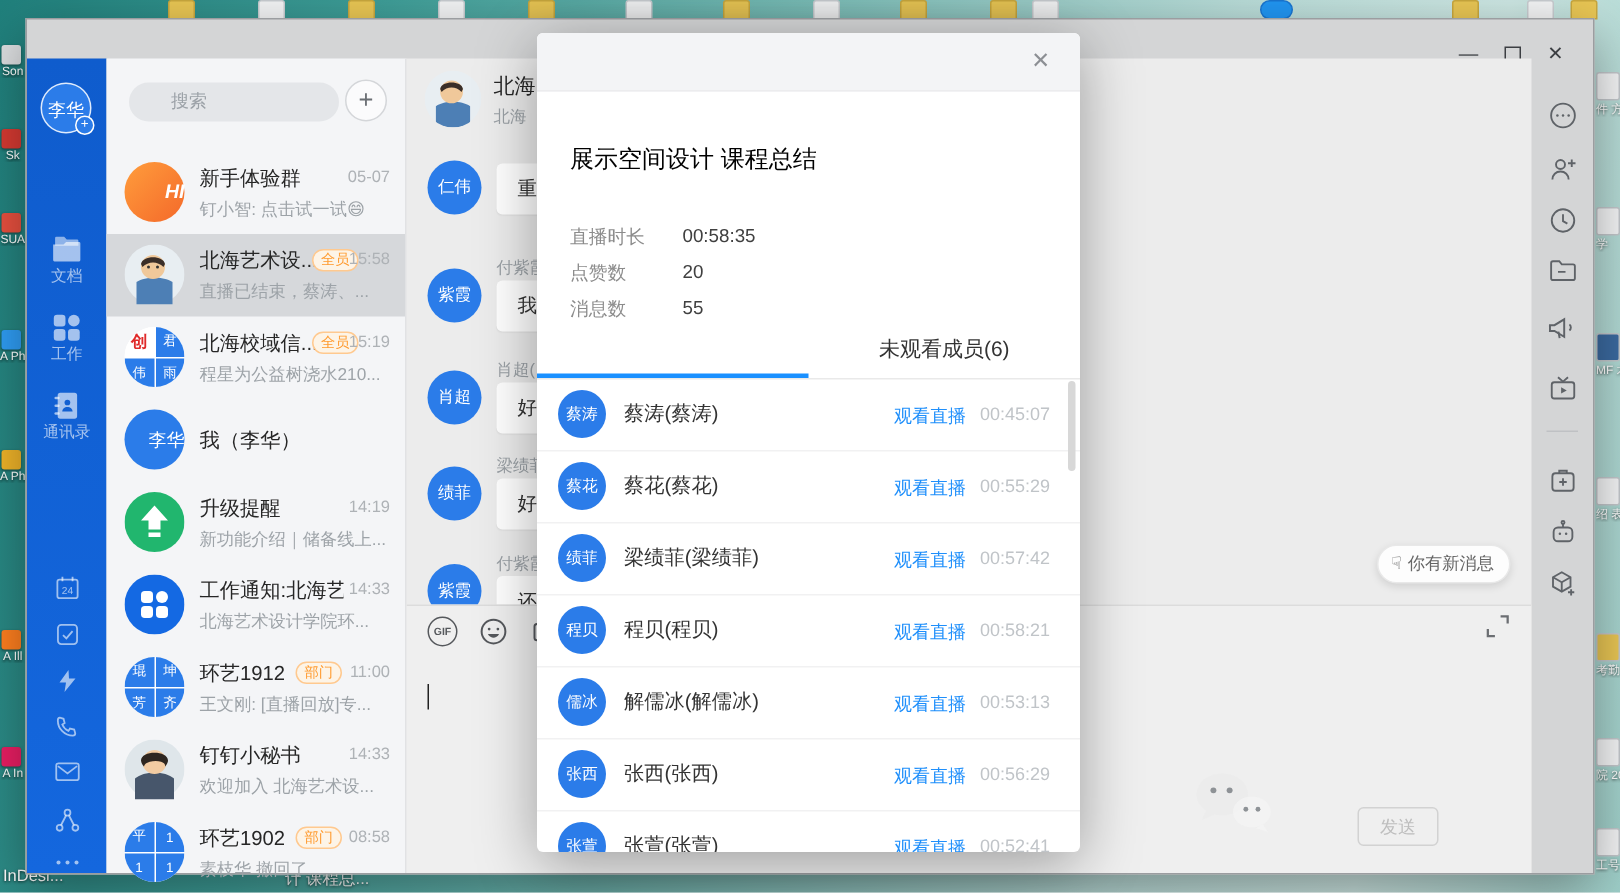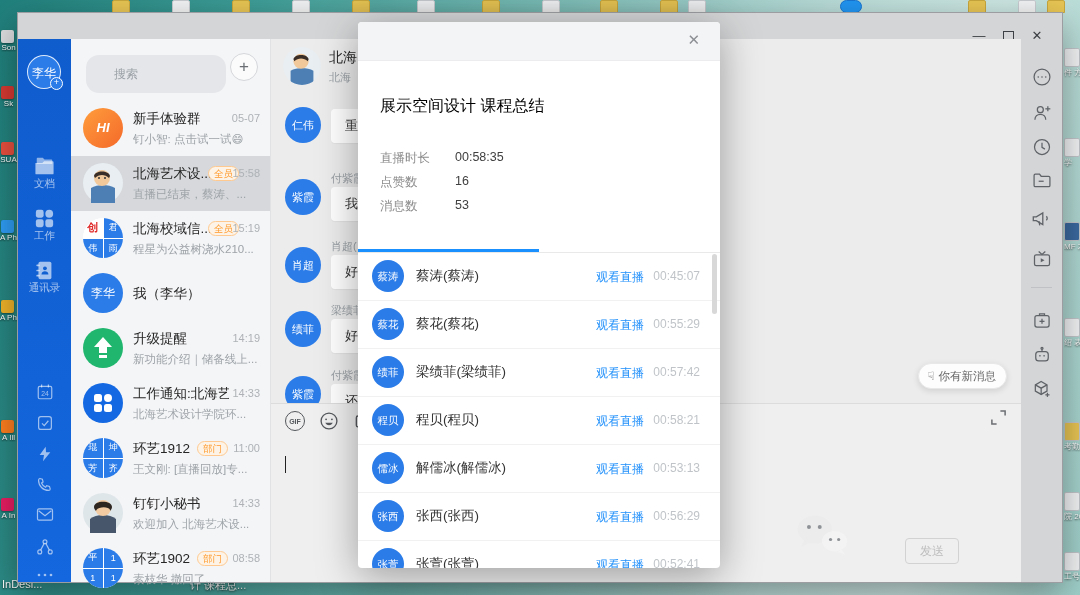--- a/index.html
+++ b/index.html
@@ -28,29 +28,29 @@
   .side-av .plus{position:absolute;right:-3px;bottom:-2px;width:11px;height:11px;border-radius:50%;background:#2b7ce9;border:1px solid #fff;
                  color:#fff;font-size:9px;line-height:9px;}
   .nav{position:absolute;left:0;width:53px;text-align:center;color:rgba(255,255,255,.62);}
   .nav.active{color:#fff;margin-left:48px;}
   .nav .nlb{font-size:10.5px;margin-top:1px;}
   .nav svg{display:block;margin:0 auto;}
   .tool{position:absolute;left:0;width:53px;text-align:center;color:rgba(255,255,255,.6);}
   .tool svg{display:block;margin:0 auto;}
   
   .clist{position:absolute;left:53px;top:26px;bottom:0;width:200px;background:#f4f5f7;border-right:1px solid #e1e2e4;box-sizing:border-box;}
-  .search{position:absolute;left:15px;top:16px;width:140px;height:38px;background:#e4e6e9;border:none;border-radius:13px;
-          font-size:12px;color:#be185d;padding:0 8px 0 28px;box-sizing:border-box;outline:none;}
+  .search{position:absolute;left:15px;top:16px;width:140px;height:26px;background:#e4e6e9;border:none;border-radius:13px;
+          font-size:12px;color:#be185d;padding:0 8px 0 28px;box-sizing:border-box;outline:none;font-family:Liberation Mono, monospace;}
   .search::placeholder{color:#9ba1a7;}
   .searchicon{position:absolute;left:24px;top:22px;}
   .addbtn{position:absolute;right:12px;top:14px;width:28px;height:28px;border-radius:50%;border:1px solid #d4d6d9;background:#fbfbfc;
           color:#6b6f74;font-size:17px;text-align:center;line-height:26px;box-sizing:border-box;}
   .cl-item{position:absolute;left:0;width:199px;height:55px;}
   .cl-item.sel{background:#d6d8db;}
-  .cl-av{position:absolute;left:12px;top:7px;width:40px;height:40px;border-radius:50%;color:#fff;text-align:center;}
+  .cl-av{position:absolute;left:12px;top:7px;width:40px;height:40px;border-radius:50%;color:#fff;text-align:right;}
   .cl-av.txt{background:#2b7ce9;font-size:12px;line-height:40px;}
   .cl-av.orange{background:linear-gradient(135deg,#ff9d3c,#f4692a);font-size:13px;font-weight:bold;font-style:italic;line-height:40px;}
   .grid4{position:absolute;left:12px;top:7px;width:40px;height:40px;border-radius:50%;overflow:hidden;display:grid;
          grid-template-columns:1fr 1fr;grid-template-rows:1fr 1fr;gap:1px;background:#fff;}
   .grid4 .c{background:#2b7ce9;color:#fff;font-size:9px;display:flex;align-items:center;justify-content:center;}
   .grid4 .c.logo{background:#fff;color:#e02b2b;font-weight:bold;font-size:11px;}
   .cl-name{position:absolute;left:62px;top:9px;font-size:13.5px;color:#262626;max-width:96px;white-space:nowrap;overflow:hidden;}
   .cl-badge{position:absolute;left:auto;top:10px;font-size:9.5px;color:#ff9a2e;border:1px solid #ffc98f;background:#fdf4e7;
             border-radius:9px;padding:0 5px;line-height:13px;}
   .cl-time{position:absolute;right:10px;top:11px;font-size:11px;color:#aeb2b6;}
@@ -550,25 +550,26 @@
 </div>
 
 <div class="modal">
   <div class="mod-head"></div>
   <div class="mod-close">✕</div>
   <div class="mod-title">展示空间设计 课程总结</div>
 
   <div class="stat-lb" style="top:128px">直播时长</div>
   <div class="stat-val" style="top:128px">00:58:35</div>
   <div class="stat-lb" style="top:152px">点赞数</div>
-  <div class="stat-val" style="top:152px">16</div>
+  <div class="stat-val" style="top:152px">20</div>
   <div class="stat-lb" style="top:176px">消息数</div>
-  <div class="stat-val" style="top:176px">53</div>
+  <div class="stat-val" style="top:176px">55</div>
 
   <div class="tabs">
+    <div class="tab" style="left:181px">未观看成员(6)</div>
     <div class="tab-underline"></div>
   </div>
 
   <div class="mlist">
     <div class="m-row" style="top:0">
       <div class="m-av">蔡涛</div>
       <div class="m-name">蔡涛(蔡涛)</div>
       <div class="m-link">观看直播</div>
       <div class="m-time">00:45:07</div>
     </div>

